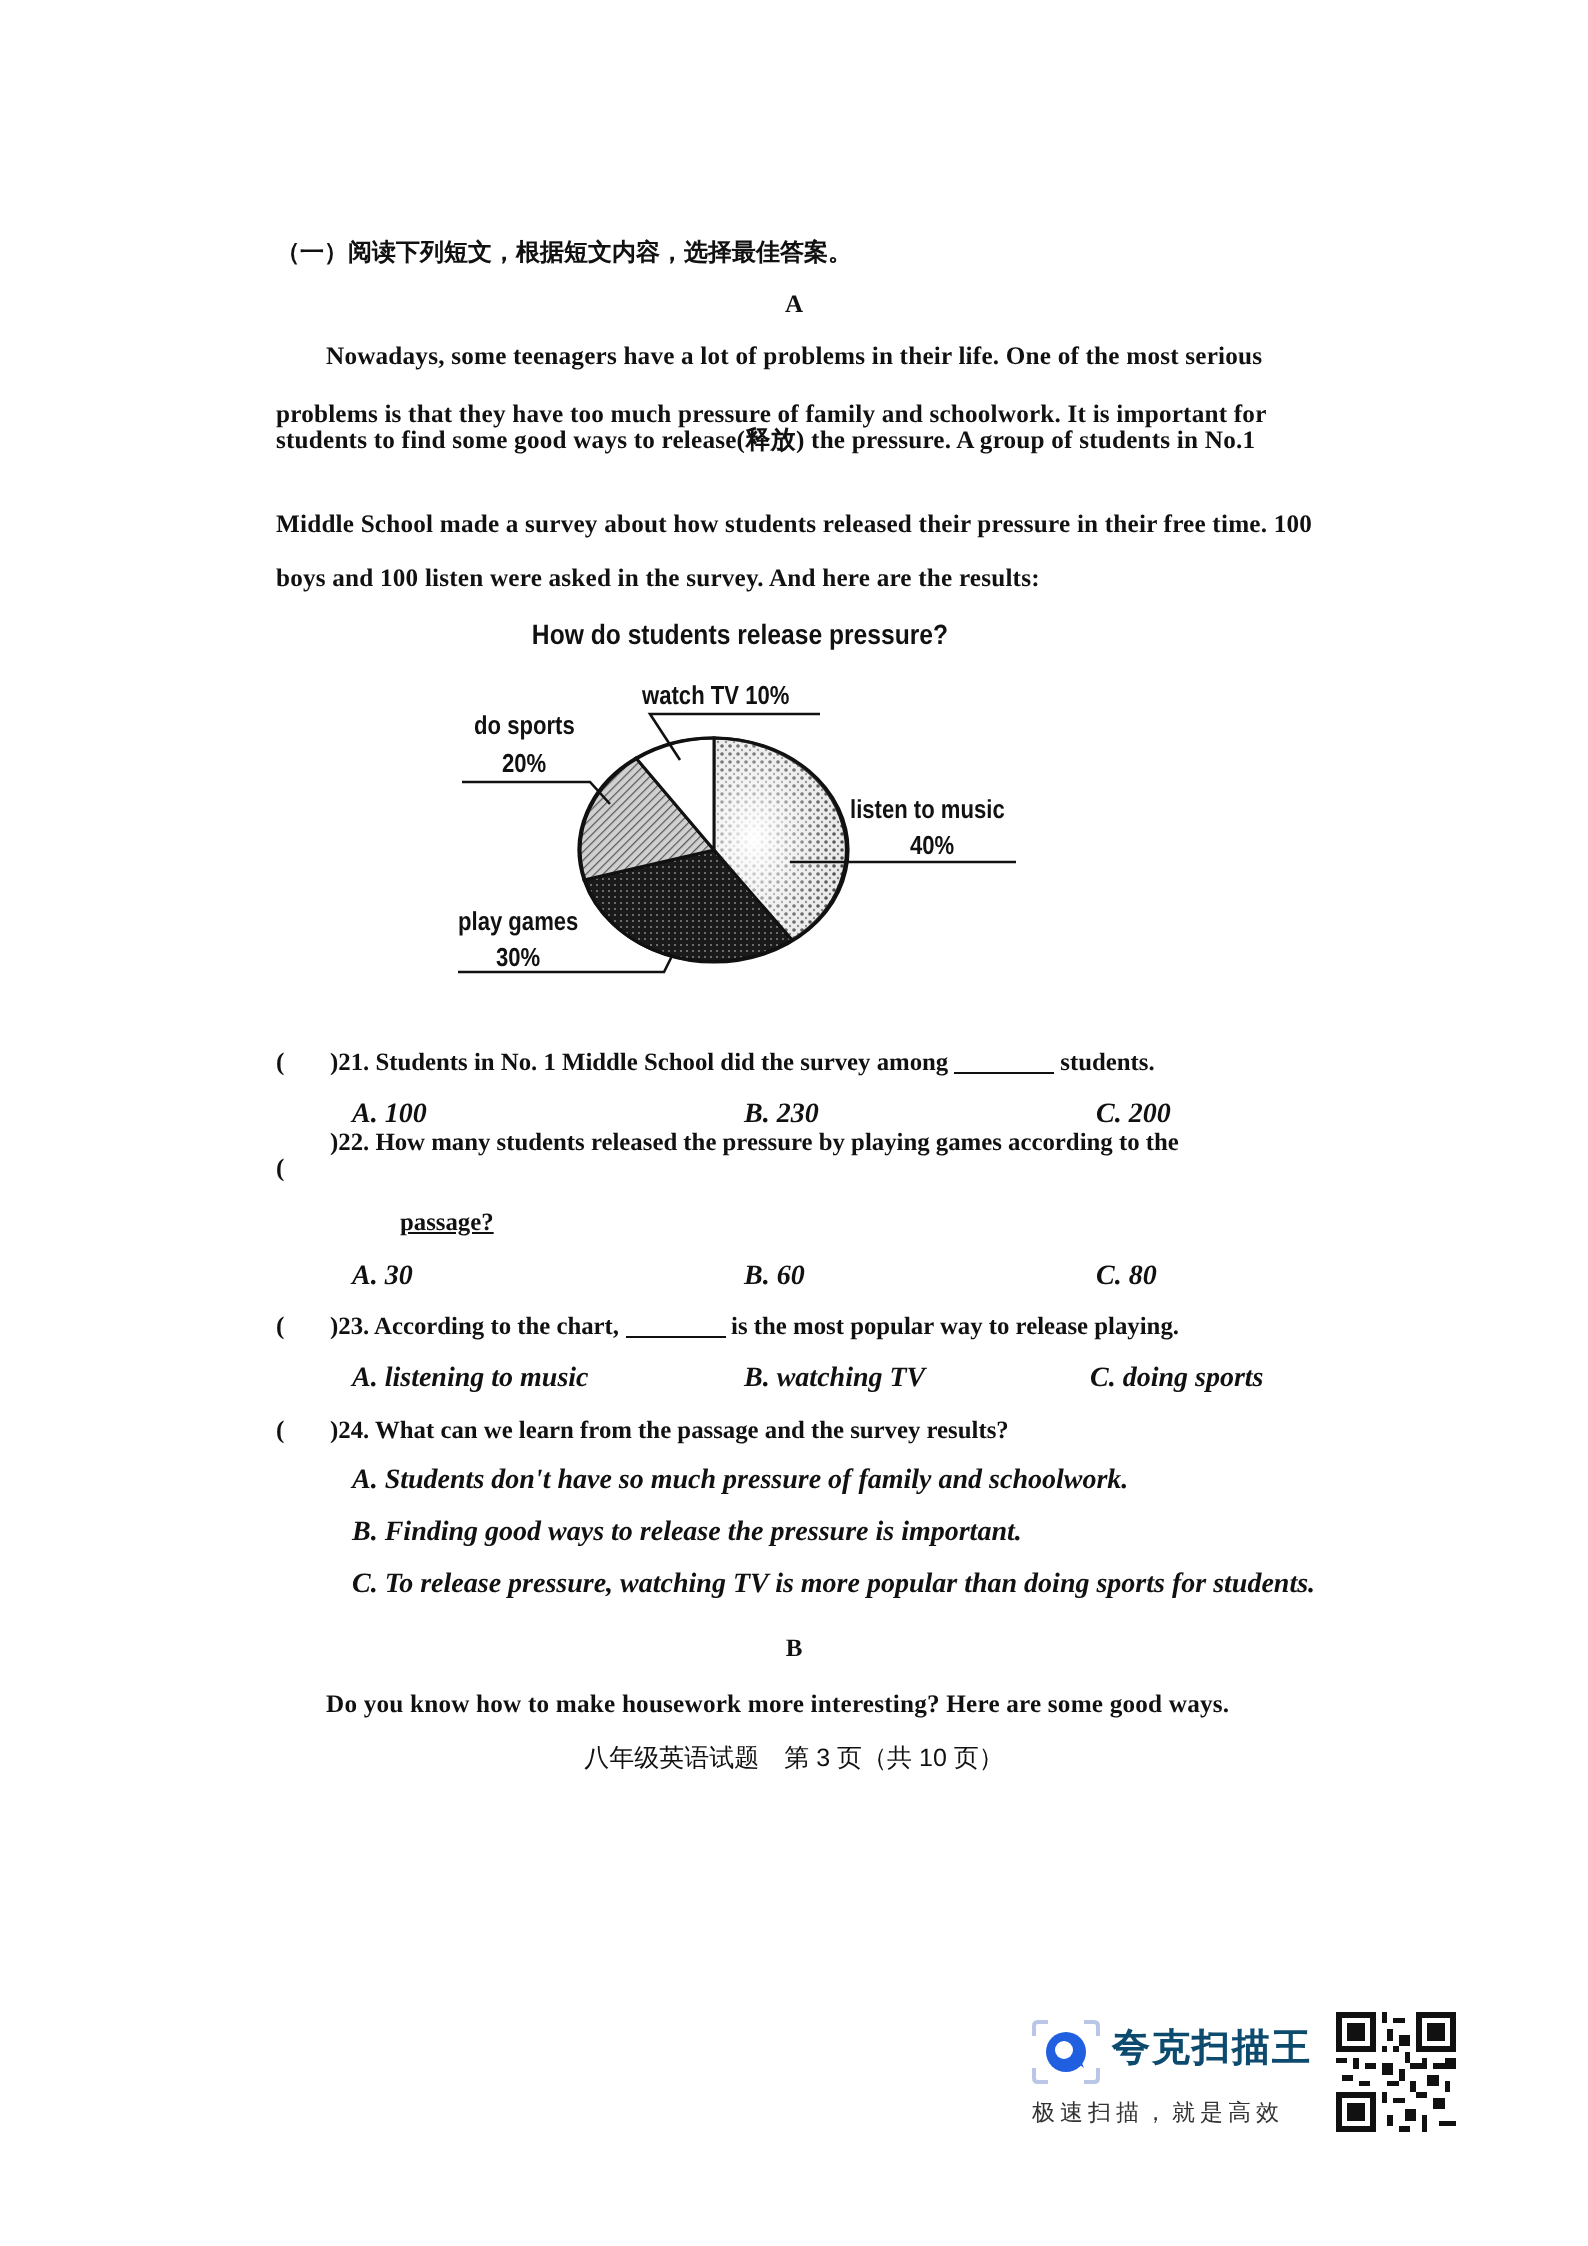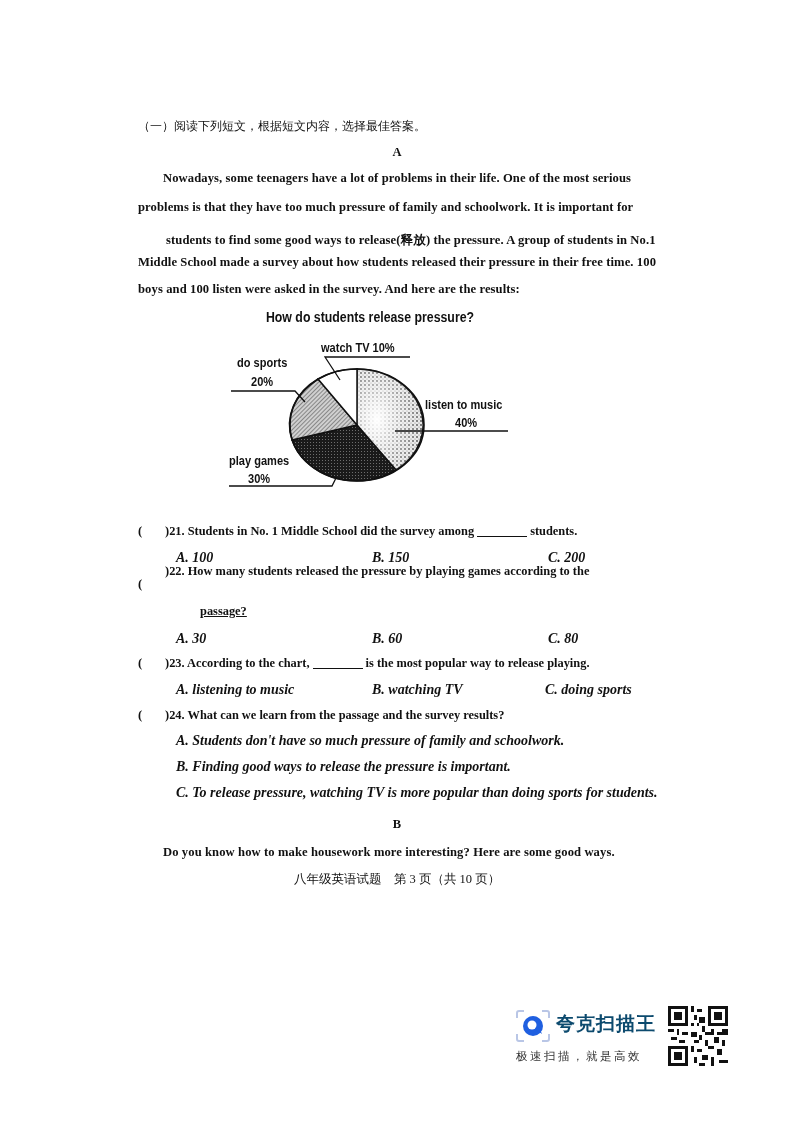--- a/index.html
+++ b/index.html
@@ -1,40 +1,40 @@
 <!DOCTYPE html>
 <html><head>
 <meta charset="utf-8">
 <style>
   html, body { margin: 0; padding: 0; background: #ffffff; }
   body { width: 794px; height: 1123px; position: relative; overflow: hidden;
          font-family: "Liberation Serif", "DejaVu Serif", serif; color: #111; }
   .abs { position: absolute; }
-  .b { font-weight: normal; }
+  .b { font-weight: bold; }
   .line { position: absolute; left: 138px; font-size: 12.6px; font-weight: bold; letter-spacing: 0.1px; white-space: nowrap; }
   .center { position: absolute; left: 0; width: 794px; text-align: center; font-weight: bold; font-size: 12.5px; }
   .paren { position: absolute; left: 138px; font-size: 12.6px; font-weight: bold; }
   .q { position: absolute; left: 165px; font-size: 12.4px; font-weight: bold; white-space: nowrap; }
   .opt { position: absolute; font-size: 14px; font-weight: bold; white-space: nowrap; font-style: italic; }
   .blank { display: inline-block; width: 50px; border-bottom: 1.3px solid #111; height: 12px; vertical-align: -2px; margin: 0 3px; }
   .chart-title { position: absolute; left: 220px; top: 309px; width: 300px; text-align: center; font-family: "Liberation Sans", sans-serif; font-size: 14px; font-weight: bold; transform: scaleX(0.88); transform-origin: center; }
   .lbl { position: absolute; font-family: "Liberation Sans", sans-serif; font-size: 13px; font-weight: bold; transform: scaleX(0.85); transform-origin: left; white-space: nowrap; line-height: 17px; }
-  .footer { position: absolute; left: 0; width: 794px; top: 871px; text-align: center; font-family: Liberation Serif, serif; font-size: 12.5px; }
+  .footer { position: absolute; left: 0; width: 794px; top: 871px; text-align: center; font-family: Liberation Sans, sans-serif; font-size: 12.5px; }
   .brand-name { position: absolute; left: 556px; top: 1011px; font-family: "DejaVu Sans", sans-serif; font-size: 19px; font-weight: bold; color: #0c4a6e; letter-spacing: 1px; }
   .brand-tag { position: absolute; left: 516px; top: 1049px; font-family: "DejaVu Sans", sans-serif; font-size: 11.5px; color: #333; letter-spacing: 2.5px; text-align: right; }
 </style>
 </head>
 <body>
 
 <div class="abs b" style="left:138px; top:118px; font-family:'DejaVu Sans', sans-serif; font-size:12px;">（一）阅读下列短文，根据短文内容，选择最佳答案。</div>
 
 <div class="center" style="top:145px;">A</div>
 <div class="line" style="top:171px; left:163px;">Nowadays, some teenagers have a lot of problems in their life. One of the most serious</div>
 <div class="line" style="top:200px;">problems is that they have too much pressure of family and schoolwork. It is important for</div>
-<div class="line" style="top:232px;margin-left:28px;">students to find some good ways to release(释放) the pressure. A group of students in No.1</div>
+<div class="line" style="top:212px;">students to find some good ways to release(释放) the pressure. A group of students in No.1</div>
 <div class="line" style="top:255px;">Middle School made a survey about how students released their pressure in their free time. 100</div>
 <div class="line" style="top:282px;">boys and 100 listen were asked in the survey. And here are the results:</div>
 
 <div class="chart-title">How do students release pressure?</div>
 
 <svg class="abs" style="left:0; top:0;" width="794" height="520" viewBox="0 0 794 520">
   <defs>
     <pattern id="stipple" width="4" height="4" patternUnits="userSpaceOnUse">
       <rect width="4" height="4" fill="#e8e8e8"></rect>
       <circle cx="1" cy="1" r="0.9" fill="#444"></circle>
@@ -77,21 +77,21 @@
 <div class="lbl" style="left:425px; top:396px;">listen to music</div>
 <div class="lbl" style="left:455px; top:414px;">40%</div>
 <div class="lbl" style="left:229px; top:452px;">play games</div>
 <div class="lbl" style="left:248px; top:470px;">30%</div>
 
 <div class="paren" style="top:524px;">(</div>
 <div class="q" style="top:524px;">
   <span>)21. Students in No. 1 Middle School did the survey among</span><span class="blank"></span><span>students.</span>
 </div>
 <div class="opt" style="left:176px; top:550px;">A. 100</div>
-<div class="opt" style="left:372px; top:550px;">B. 150</div>
+<div class="opt" style="left:372px; top:550px;">B. 230</div>
 <div class="opt" style="left:548px; top:550px;">C. 200</div>
 
 <div class="paren" style="top:577px;">(</div>
 <div class="q" style="top:564px;">)22. How many students released the pressure by playing games according to the</div>
 <div class="q" style="top:604px; left:200px;text-decoration:underline;">passage?</div>
 <div class="opt" style="left:176px; top:631px;">A. 30</div>
 <div class="opt" style="left:372px; top:631px;">B. 60</div>
 <div class="opt" style="left:548px; top:631px;">C. 80</div>
 
 <div class="paren" style="top:656px;">(</div>

